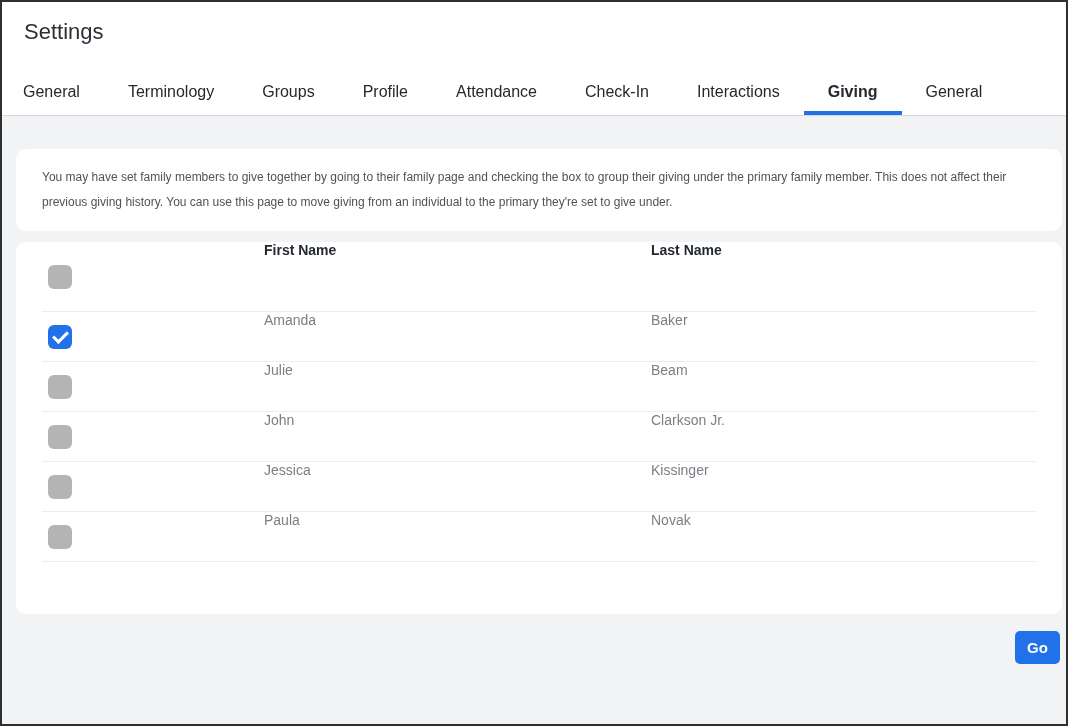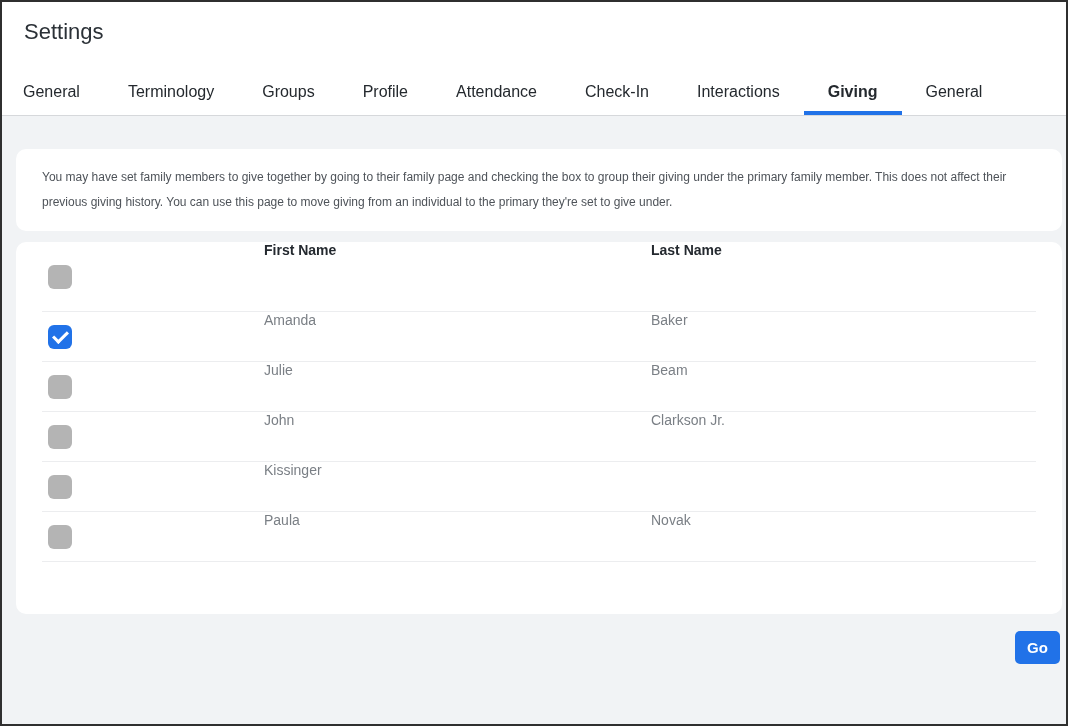--- a/index.html
+++ b/index.html
@@ -149,20 +149,21 @@
           <span class="checkbox"></span>
         </div>
         <div class="col-first cell">John</div>
         <div class="col-last cell">Clarkson Jr.</div>
       </div>
 
       <div class="t-row">
         <div class="col-check">
           <span class="checkbox"></span>
         </div>
+        <div class="col-first cell">Jessica</div>
         <div class="col-last cell">Kissinger</div>
       </div>
 
       <div class="t-row">
         <div class="col-check">
           <span class="checkbox"></span>
         </div>
         <div class="col-first cell">Paula</div>
         <div class="col-last cell">Novak</div>
       </div>

